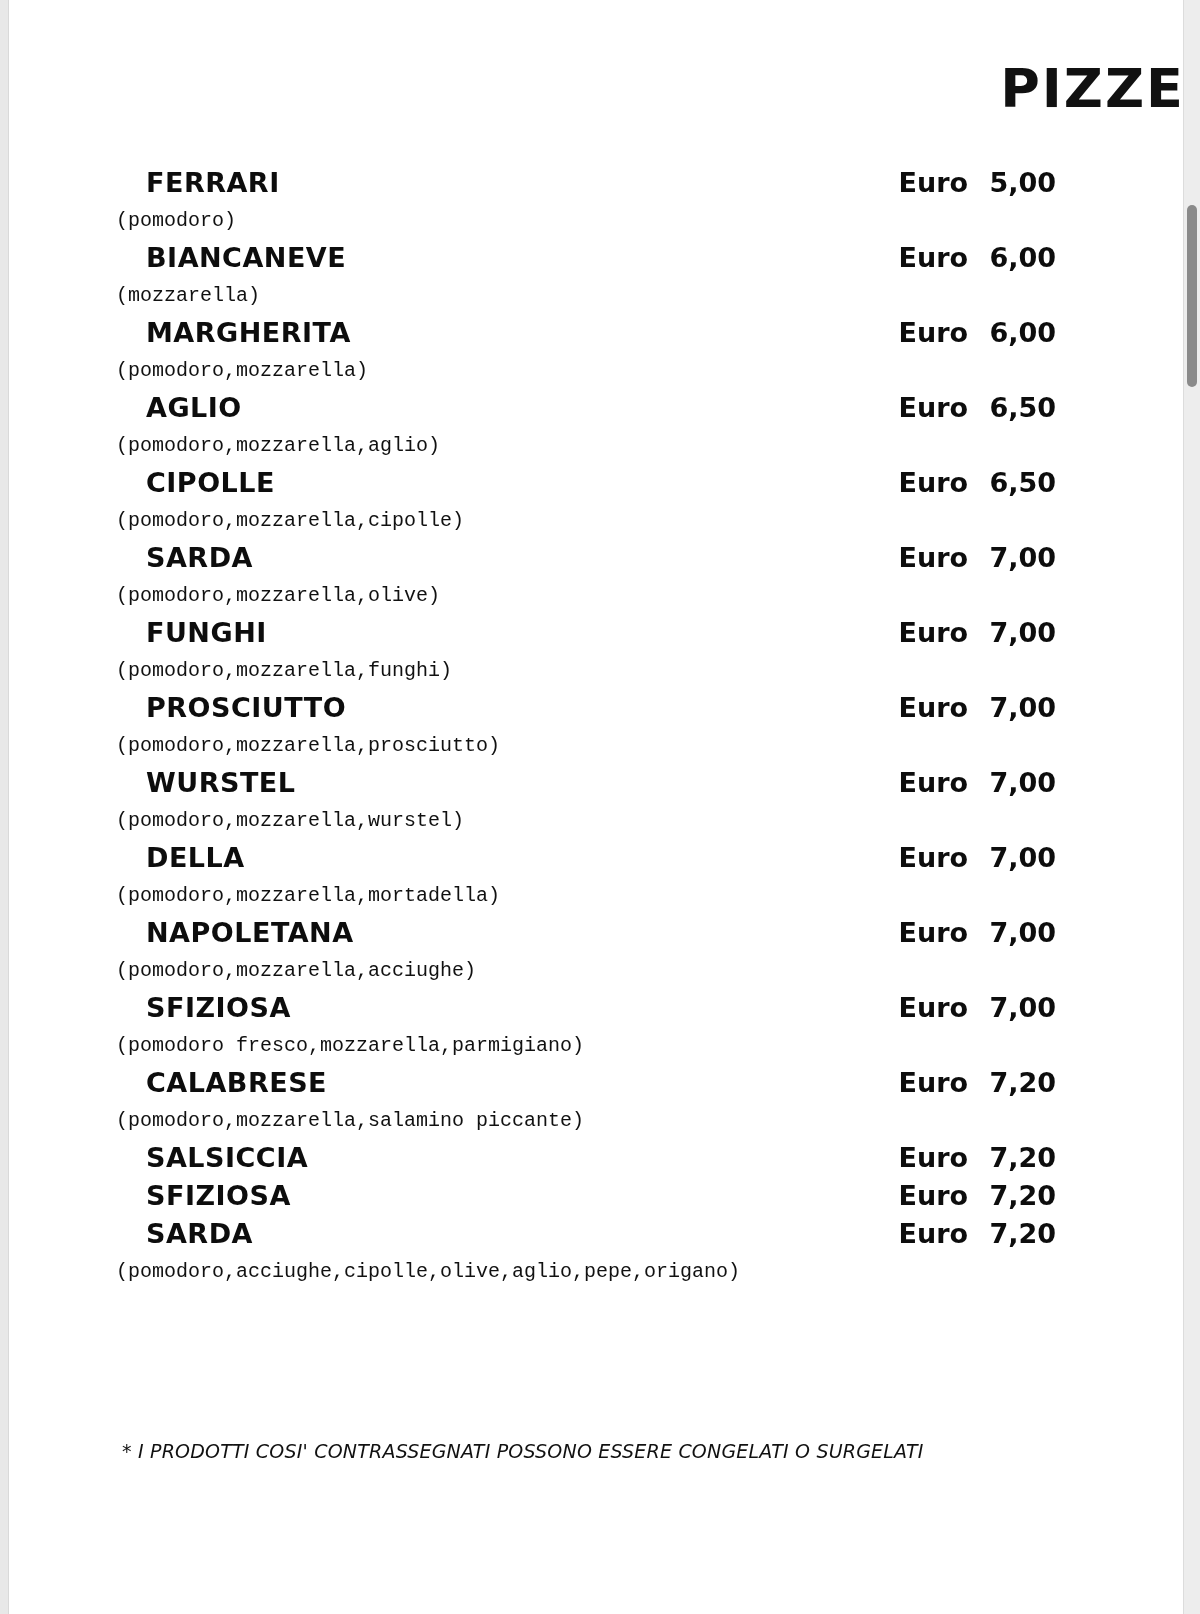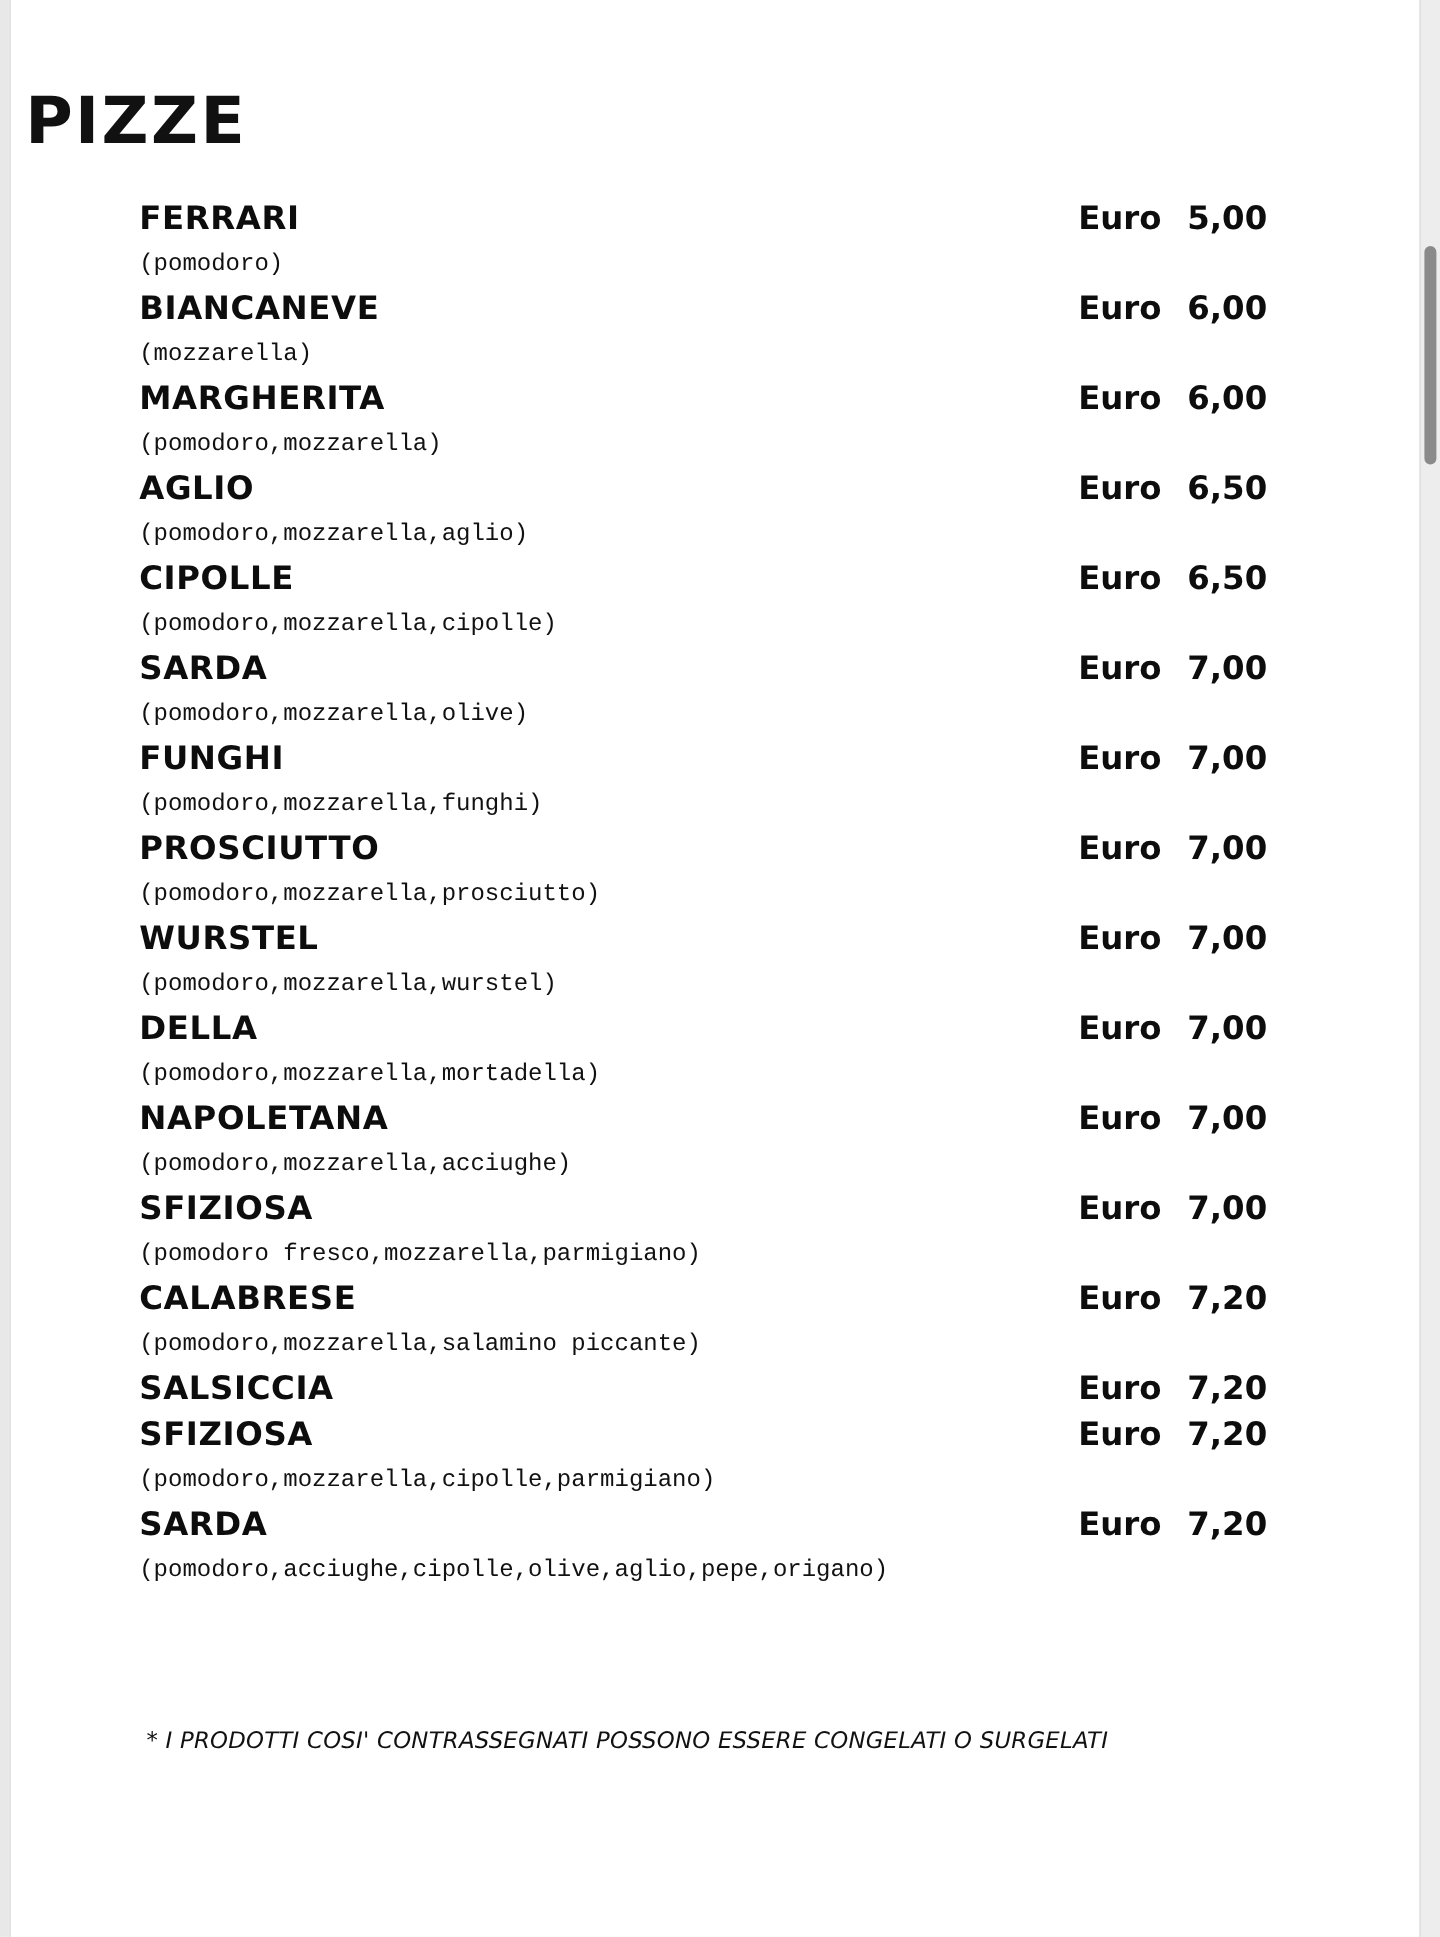--- a/index.html
+++ b/index.html
@@ -60,27 +60,27 @@
   
   .content {
     position: absolute;
     left: 0;
     top: 0;
     width: 1176px;
     padding: 0;
   }
 
   .menu-title {
-    text-align: left;
+    text-align: right;
     font-family: "DejaVu Sans", sans-serif;
     font-weight: 700;
     font-size: 54px;
     letter-spacing: 2px;
     color: #111111;
-    margin: 12px;
+    margin: 0;
     padding-top: 62px;
     line-height: 1;
   }
 
   .menu-list {
     margin: 0;
     padding: 0;
     list-style: none;
     position: absolute;
     left: 107px;
@@ -101,20 +101,21 @@
     line-height: 38px;
   }
 
   .item-name {
     font-family: "DejaVu Sans", sans-serif;
     font-weight: 700;
     font-size: 27px;
     color: #0d0d0d;
     letter-spacing: 0.5px;
     white-space: nowrap;
+    margin-left: 30px;
   }
 
   .item-price {
     font-family: "DejaVu Sans", sans-serif;
     font-weight: 700;
     font-size: 27px;
     color: #0d0d0d;
     white-space: nowrap;
     display: flex;
     align-items: baseline;
@@ -303,21 +304,20 @@
             </div>
           </li>
           <li class="menu-item">
             <div class="item-head">
               <span class="item-name">SFIZIOSA</span>
               <span class="item-price">
                 <span class="price-currency">Euro</span>
                 <span class="price-amount">7,20</span>
               </span>
             </div>
-            <div class="item-ingredients">(pomodoro,mozzarella,cipolle,parmigiano)</div>
           </li>
           <li class="menu-item">
             <div class="item-head">
               <span class="item-name">SARDA</span>
               <span class="item-price">
                 <span class="price-currency">Euro</span>
                 <span class="price-amount">7,20</span>
               </span>
             </div>
             <div class="item-ingredients">(pomodoro,acciughe,cipolle,olive,aglio,pepe,origano)</div>

